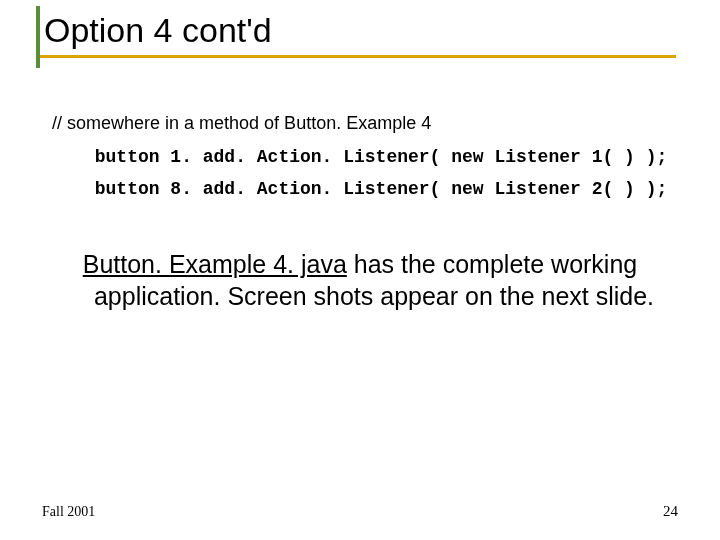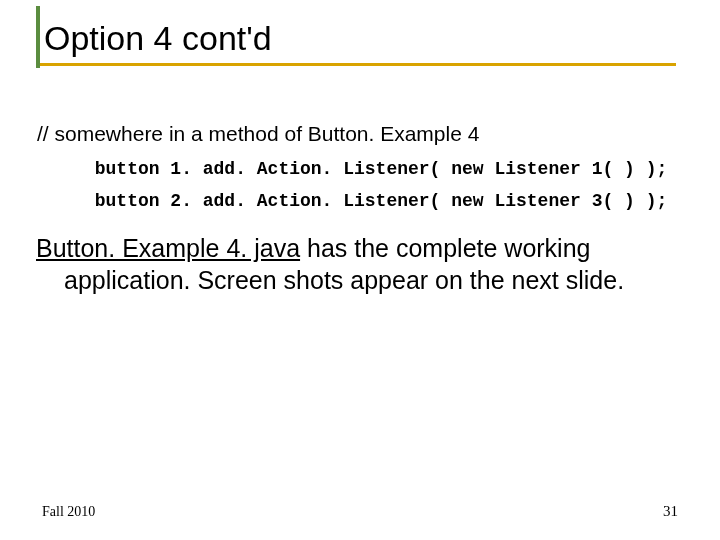--- a/index.html
+++ b/index.html
@@ -15,21 +15,21 @@
   }
   .slide {
     box-sizing: border-box;
     width: 720px;
     height: 540px;
     position: relative;
     padding: 0 36px;
   }
   .title-wrap {
     position: relative;
-    padding-top: 20px;
+    padding-top: 12px;
   }
   .vbar {
     position: absolute;
     left: 0px;
     top: 6px;
     width: 4px;
     height: 62px;
     background: #5b8d3f;
   }
   .title {
@@ -43,38 +43,39 @@
     width: 640px;
     height: 3px;
     background: #d9a300;
     margin-top: 6px;
     margin-left: 0;
   }
   .body {
     margin-top: 54px;
   }
   .para1 {
-    font-size: 21px;
+    font-size: 18px;
     line-height: 1.3;
-    margin: 0 0 8px 1px;
+    margin: 0 0 8px 16px;
   }
   .code {
     font-family: "Courier New", Courier, monospace;
     font-size: 18px;
     font-weight: bold;
     line-height: 1.45;
     margin-left: 42px;
     margin-top: 6px;
     white-space: pre;
     text-align: center;
   }
   .para2 {
     font-size: 25px;
     line-height: 1.3;
-    margin-top: 18px;
+    margin-top: 46px;
+    text-align: center;
   }
   .underline {
     text-decoration: underline;
   }
   .indent2 {
     display: block;
     padding-left: 28px;
     text-indent: -28px;
   }
   .footer-left {
@@ -100,24 +101,24 @@
   <div class="title-wrap">
     <div class="vbar"></div>
     <h1 class="title">Option 4 cont'd</h1>
     <div class="hbar"></div>
   </div>
 
   <div class="body">
     <p class="para1">// somewhere in a method of Button. Example 4</p>
 
     <div class="code">button 1. add. Action. Listener( new Listener 1( ) );</div>
-    <div class="code">button 2. add. Action. Listener( new Listener 3( ) );</div>
+    <div class="code">button 8. add. Action. Listener( new Listener 2( ) );</div>
 
     <div class="para2">
       <span class="indent2">
         <span class="underline">Button. Example 4. java</span><span> has the complete working application.  Screen shots appear on the next slide.</span>
       </span>
     </div>
   </div>
 
-  <div class="footer-left">Fall 2010</div>
-  <div class="footer-right">31</div>
+  <div class="footer-left">Fall 2001</div>
+  <div class="footer-right">24</div>
 </div>
 
 </body></html>

